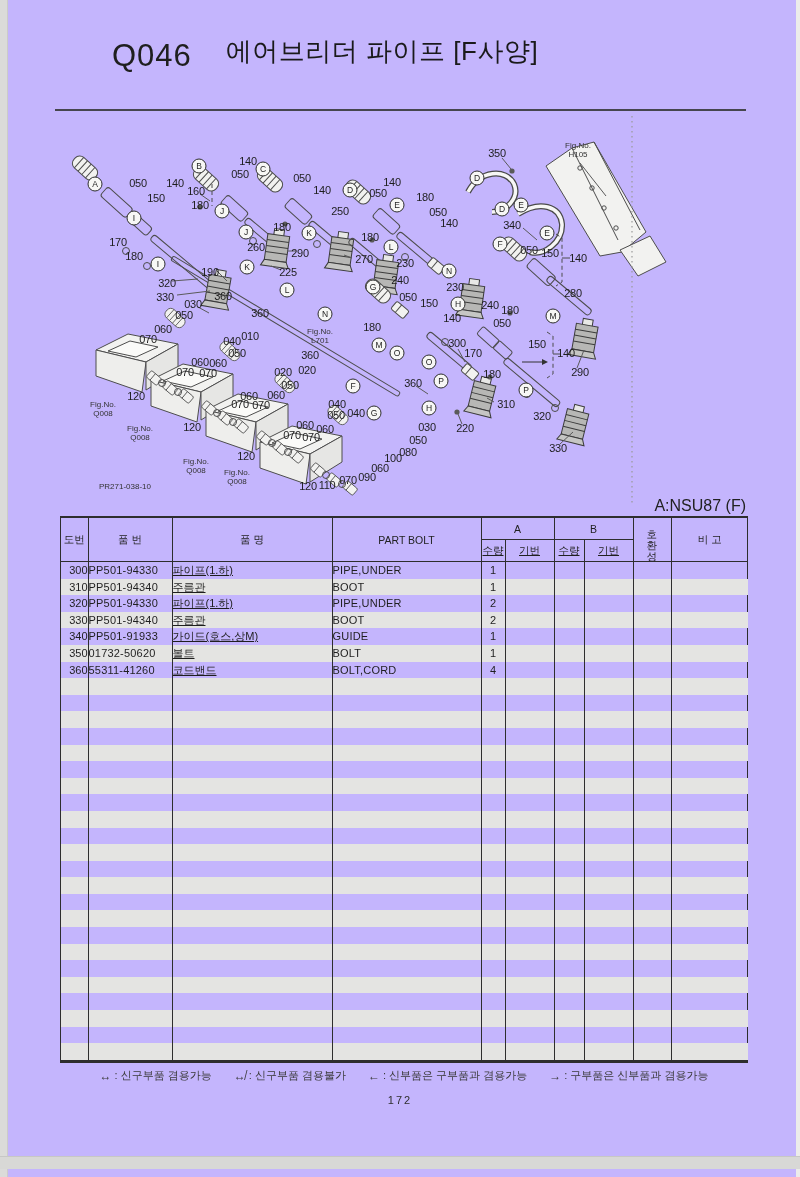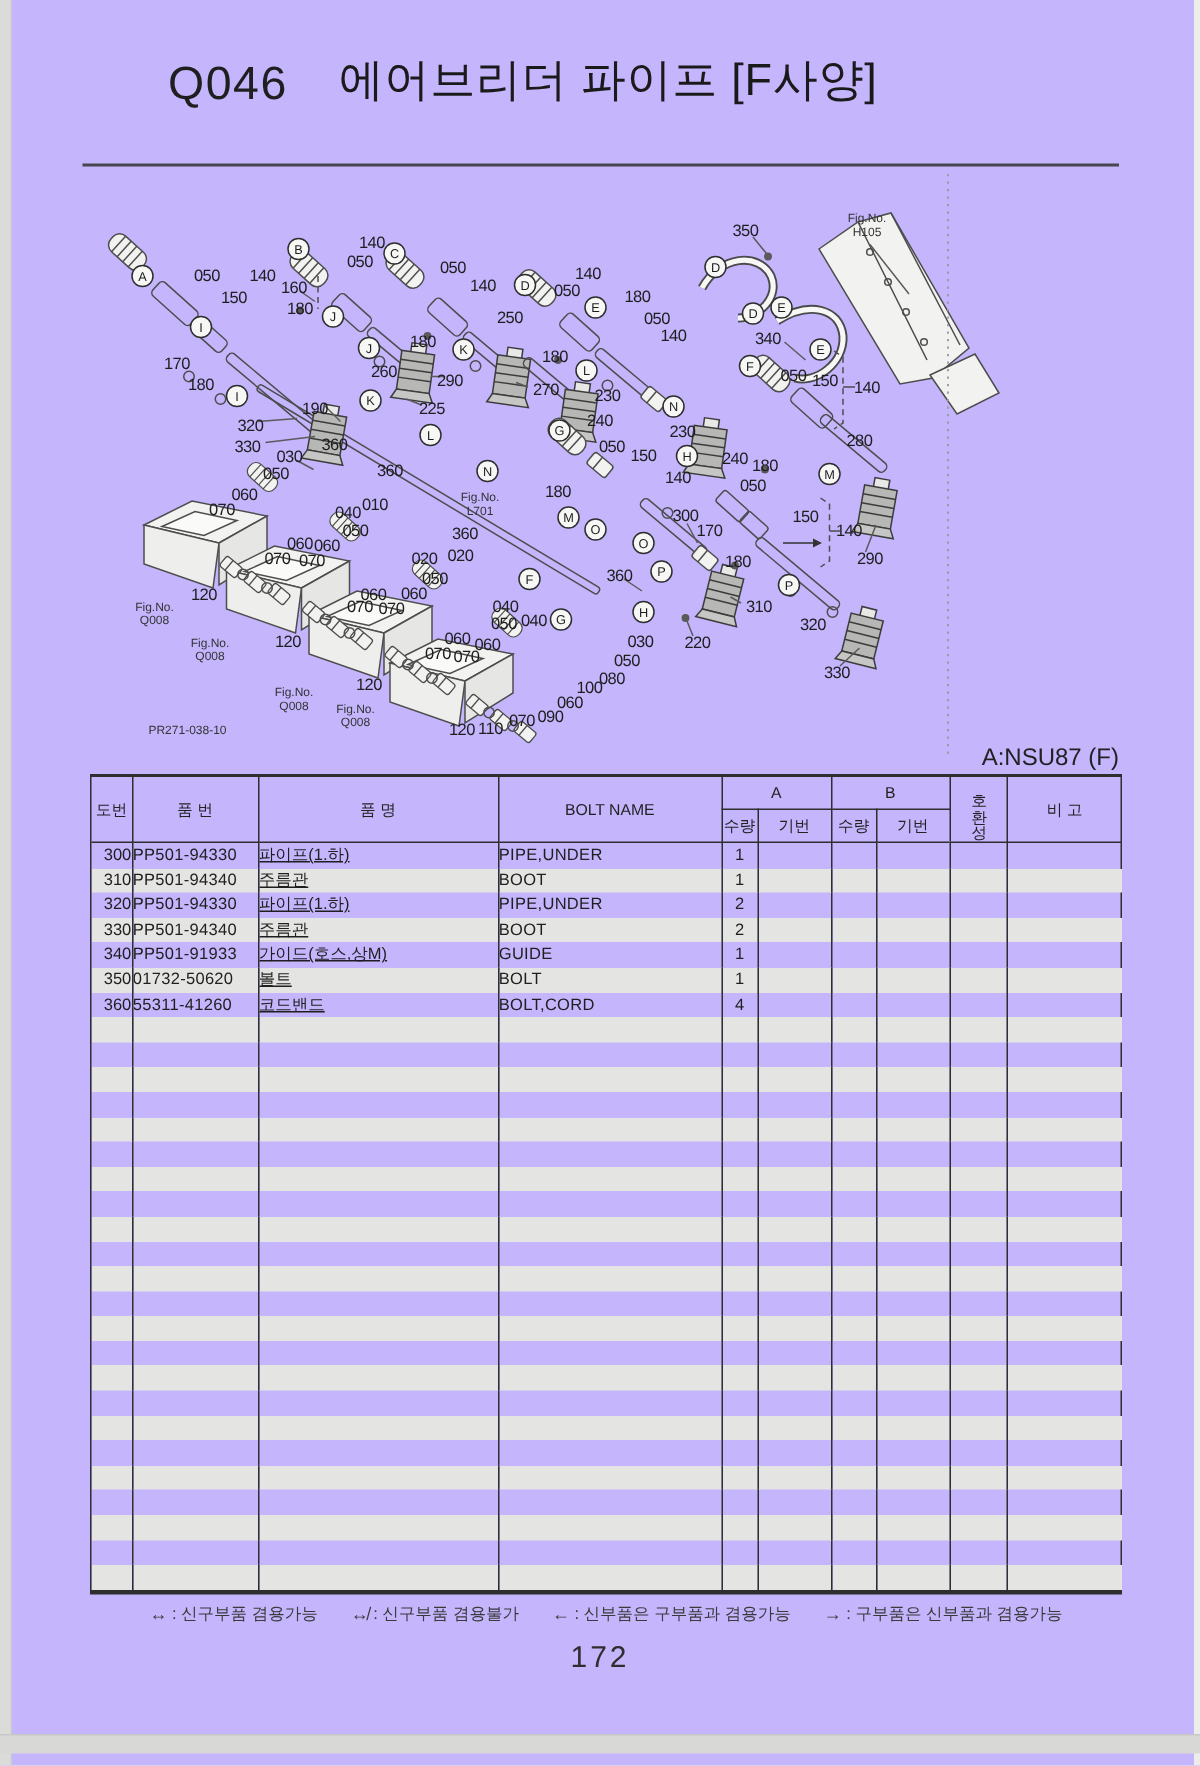--- a/index.html
+++ b/index.html
@@ -6,57 +6,57 @@
   .page{position:relative;width:800px;height:1177px;background:#c4b5fd;overflow:hidden;
         font-family:"Liberation Sans",sans-serif;color:#2b2b2b;}
   
   .edge-left{position:absolute;left:0;top:0;width:7px;height:100%;background:#dbdbd9;border-right:1px solid #cbcbc9;}
   .edge-bottom{position:absolute;left:0;top:1156px;width:100%;height:12px;background:#d8d8d6;border-top:1px solid #c7c7c5;}
   .edge-right{position:absolute;right:0;top:0;width:4px;height:100%;background:#ececea;}
   
   .titlebar{position:absolute;left:112px;top:38px;display:flex;align-items:flex-start;gap:34px;}
   .fig-code{font-size:31px;letter-spacing:1px;color:#1f1f1f;}
   .title-col{display:flex;flex-direction:column;align-items:center;}
-  .title-ko{font-size:30px;letter-spacing:0.5px;color:#1a1a1a;line-height:1.05;text-align:center;}
+  .title-ko{font-size:26px;letter-spacing:0.5px;color:#1a1a1a;line-height:1.05;text-align:center;}
   .title-en{font-size:19px;letter-spacing:0.5px;color:#222;margin-top:4px;}
   .title-rule{position:absolute;left:55px;top:109px;width:691px;height:2px;background:#46464e;}
   .model-note{position:absolute;right:54px;top:497px;font-size:16px;color:#222;}
   
   .diagram-svg{position:absolute;left:0;top:0;}
   .dlabel{font:11px "Liberation Sans",sans-serif;fill:#1e1e1e;text-anchor:middle;letter-spacing:-0.3px;}
   .dletter{font:8.5px "Liberation Sans",sans-serif;fill:#1e1e1e;text-anchor:middle;}
   .dfig{font:8px "Liberation Sans",sans-serif;fill:#333;text-anchor:middle;}
   .decor{stroke:#4d4d4d;stroke-width:1;fill:none;}
   
   .table-frame{position:absolute;left:60px;top:516px;width:688px;
                border:1.5px solid #2e2e2e;border-top-width:2px;border-bottom-width:3px;box-sizing:border-box;}
   table.parts{border-collapse:collapse;table-layout:fixed;width:100%;}
   table.parts th,table.parts td{padding:0;margin:0;overflow:hidden;white-space:nowrap;}
   table.parts th{font-weight:normal;font-size:10.5px;color:#222;border-right:1px solid #2e2e2e;text-align:center;}
   table.parts th.last,table.parts td.c9{border-right:none;}
   tr.h1 th{height:21px;}
-  tr.h2 th{height:21px;border-bottom:1.5px solid #2e2e2e;}
+  tr.h2 th{height:21px;border-bottom:1.5px solid #2e2e2e;text-decoration:underline;}
   th.grp{border-bottom:1px solid #2e2e2e;}
   th.span2{border-bottom:1.5px solid #2e2e2e;}
   th.vert{font-size:9px;}
   th.vert span{writing-mode:vertical-rl;text-orientation:upright;letter-spacing:0px;line-height:1;}
   table.parts td{height:16.6px;font-size:11px;color:#1f1f1f;border-right:1px solid #2e2e2e;line-height:16.6px;}
   tr.shade td{background:#e4e4e2;}
   td.c0{text-align:right;padding-right:3px;}
   td.c1{padding-left:4px;letter-spacing:0.2px;}
   td.c2{padding-left:4px;font-size:10.5px;text-decoration:underline;}
   td.c3{padding-left:6px;letter-spacing:0.2px;}
   td.c4{text-align:center;}
   
   .legend{position:absolute;left:60px;top:1068px;width:688px;display:flex;justify-content:center;gap:22px;
           font-size:11px;color:#3a3a3a;}
   .legend .item{display:flex;gap:3px;align-items:center;}
   .legend .sym{font-size:12px;}
   .page-number{position:absolute;left:0;top:1094px;width:100%;text-align:center;
-               font-size:20px;letter-spacing:2px;color:#2e2e2e;}
+               font-size:11px;letter-spacing:2px;color:#2e2e2e;}
 </style>
 </head>
 <body>
 
 <div class="page">
   <div class="edge-left"></div>
   <div class="edge-right"></div>
   <div class="edge-bottom"></div>
 
   <div class="titlebar">
@@ -423,21 +423,21 @@
           <col style="width:30px">
           <col style="width:49px">
         <col style="width:38px">
           <col style="width:77px">
       </colgroup>
       <thead>
         <tr class="h1">
           <th rowspan="2" class="span2">도번</th>
           <th rowspan="2" class="span2">품  번</th>
           <th rowspan="2" class="span2">품  명</th>
-          <th rowspan="2" class="span2">BOLT NAME</th>
+          <th rowspan="2" class="span2">PART BOLT</th>
           <th colspan="2" class="grp">A</th>
           <th colspan="2" class="grp">B</th>
           <th rowspan="2" class="span2 vert"><span>호환성</span></th>
           <th rowspan="2" class="span2 last">비  고</th>
         </tr>
         <tr class="h2">
           <th>수량</th>
           <th>기번</th>
           <th>수량</th>
           <th>기번</th>

